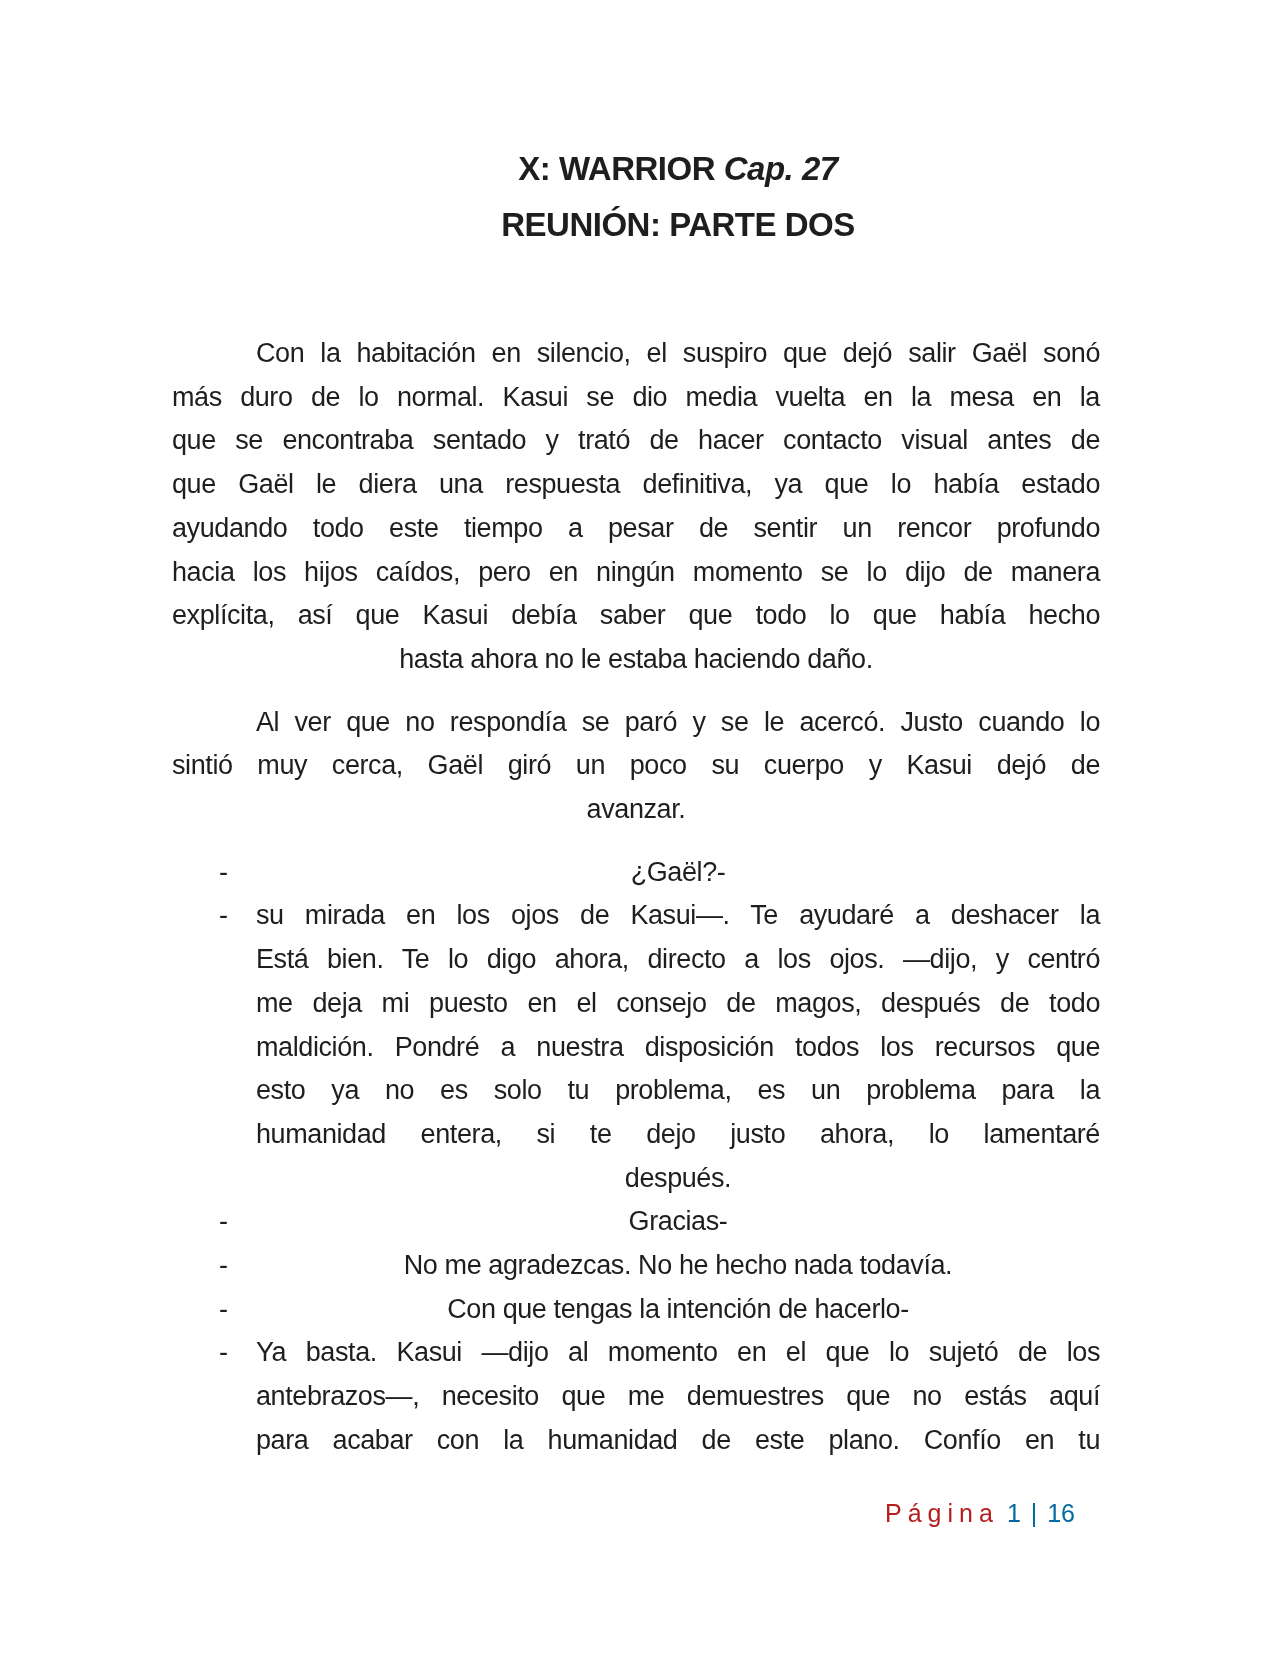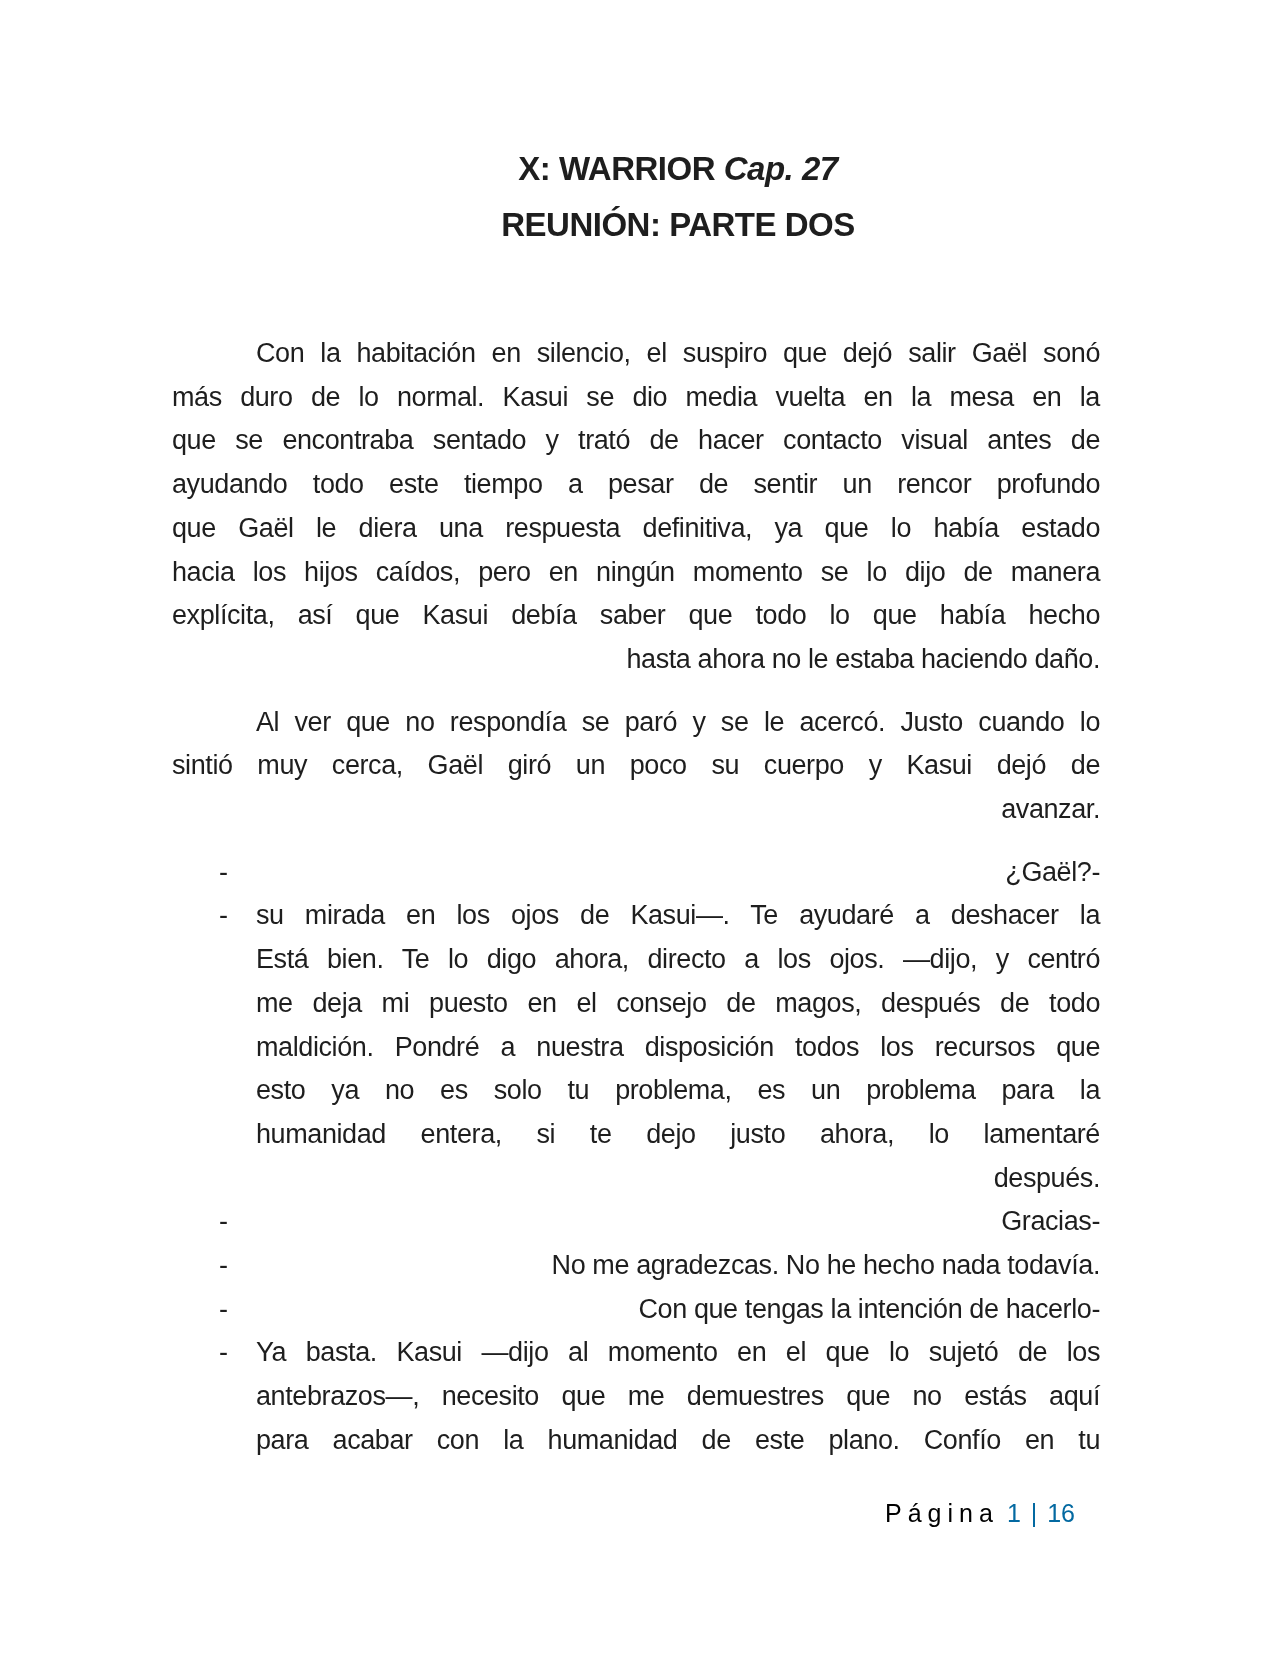--- a/index.html
+++ b/index.html
@@ -37,21 +37,21 @@
   .doc-subtitle { margin-top: 12px; }
   .title-italic { font-style: italic; }
   .doc-body { margin-top: 85px; }
   .block { margin-top: 19px; }
   .block:first-child { margin-top: 0; }
   .line {
     font-size: 27px;
     line-height: 43.7px;
     letter-spacing: -0.015em;
     white-space: normal;
-    text-align: right;
+    text-align: center;
   }
   .line.j {
     text-align: justify;
     text-align-last: justify;
   }
   .paragraph .line.indent { text-indent: 84px; }
   .list-item {
     position: relative;
     margin-left: 84px;
   }
@@ -85,22 +85,22 @@
     <div class="title-block">
       <h1 class="doc-title"><span>X: WARRIOR </span><span class="title-italic">Cap. 27</span></h1>
       <h2 class="doc-subtitle">REUNIÓN: PARTE DOS</h2>
     </div>
 
     <div class="doc-body">
         <div class="block paragraph">
           <div class="line j indent">Con la habitación en silencio, el suspiro que dejó salir Gaël sonó</div>
           <div class="line j">más duro de lo normal. Kasui se dio media vuelta en la mesa en la</div>
           <div class="line j">que se encontraba sentado y trató de hacer contacto visual antes de</div>
+          <div class="line j">que Gaël le diera una respuesta definitiva, ya que lo había estado</div>
           <div class="line j">ayudando todo este tiempo a pesar de sentir un rencor profundo</div>
-          <div class="line j">que Gaël le diera una respuesta definitiva, ya que lo había estado</div>
           <div class="line j">hacia los hijos caídos, pero en ningún momento se lo dijo de manera</div>
           <div class="line j">explícita, así que Kasui debía saber que todo lo que había hecho</div>
           <div class="line">hasta ahora no le estaba haciendo daño.</div>
         </div>
         <div class="block paragraph">
           <div class="line j indent">Al ver que no respondía se paró y se le acercó. Justo cuando lo</div>
           <div class="line j">sintió muy cerca, Gaël giró un poco su cuerpo y Kasui dejó de</div>
           <div class="line">avanzar.</div>
         </div>
         <div class="block list">
@@ -135,15 +135,15 @@
             <div class="line j">Ya basta. Kasui —dijo al momento en el que lo sujetó de los</div>
             <div class="line j">antebrazos—, necesito que me demuestres que no estás aquí</div>
             <div class="line j">para acabar con la humanidad de este plano. Confío en tu</div>
           </div>
         </div>
       </div>
 
   </div>
 
   <div class="page-footer">
-    <span class="footer-label" style="color: #000000;">Página</span><span class="footer-value" style="color: #0369a1;">1 | 16</span>
+    <span class="footer-label" style="color: #b91c1c;">Página</span><span class="footer-value" style="color: #0369a1;">1 | 16</span>
   </div>
 </div>
 
 </body></html>

